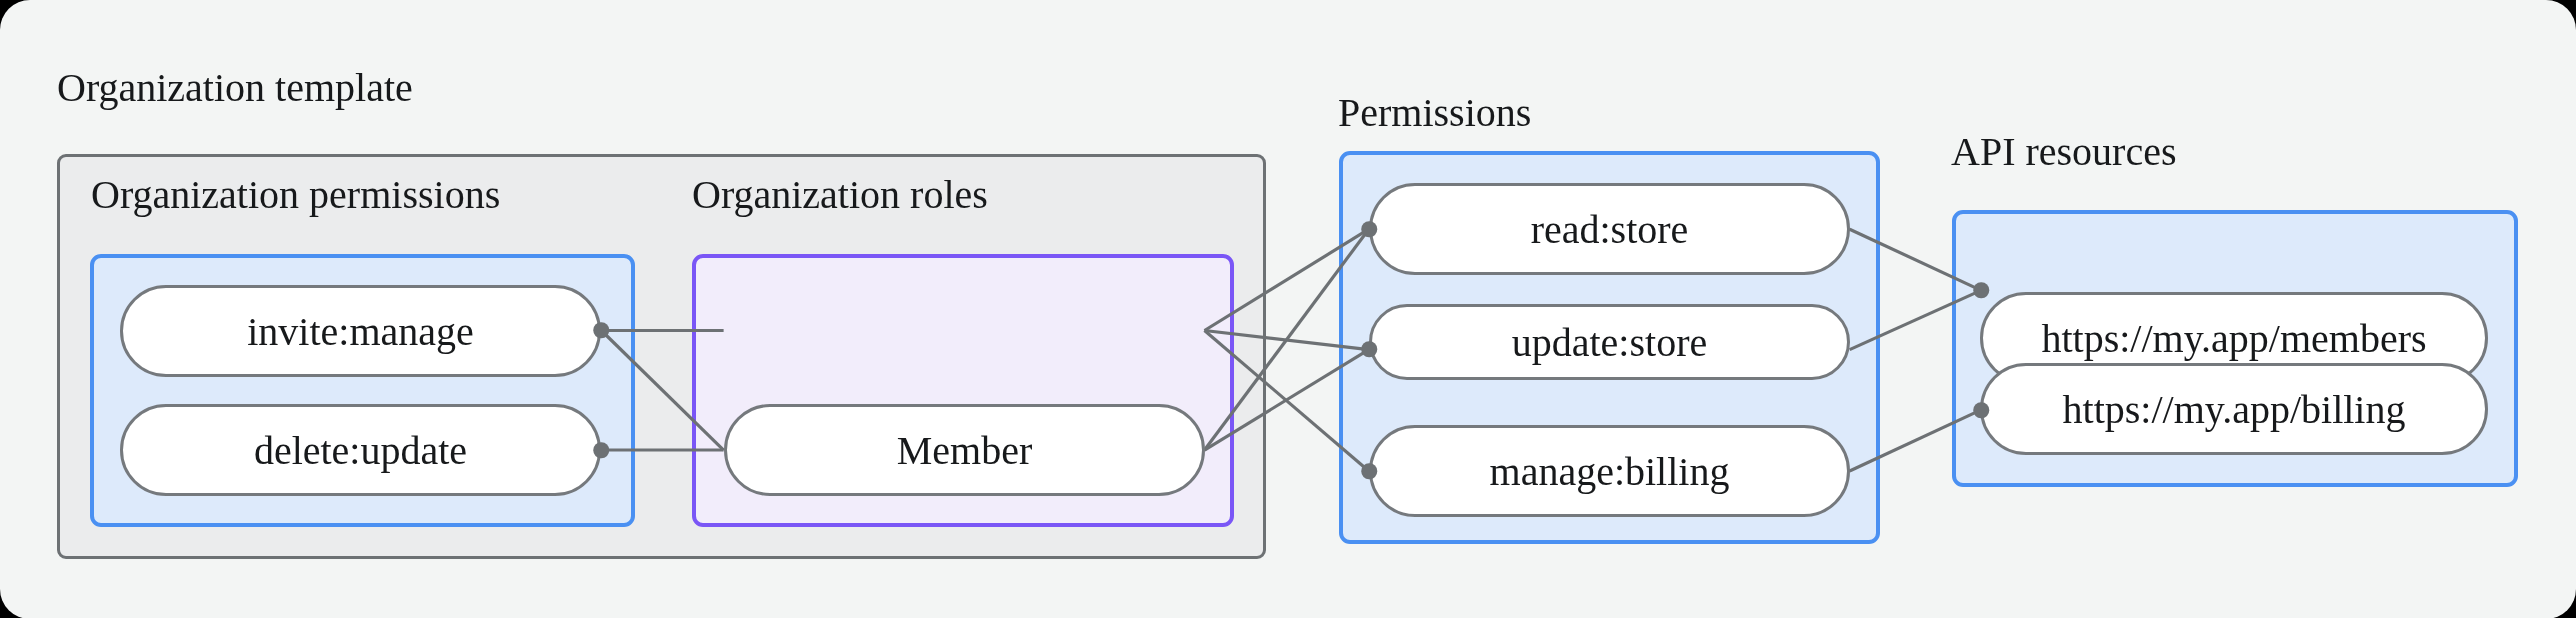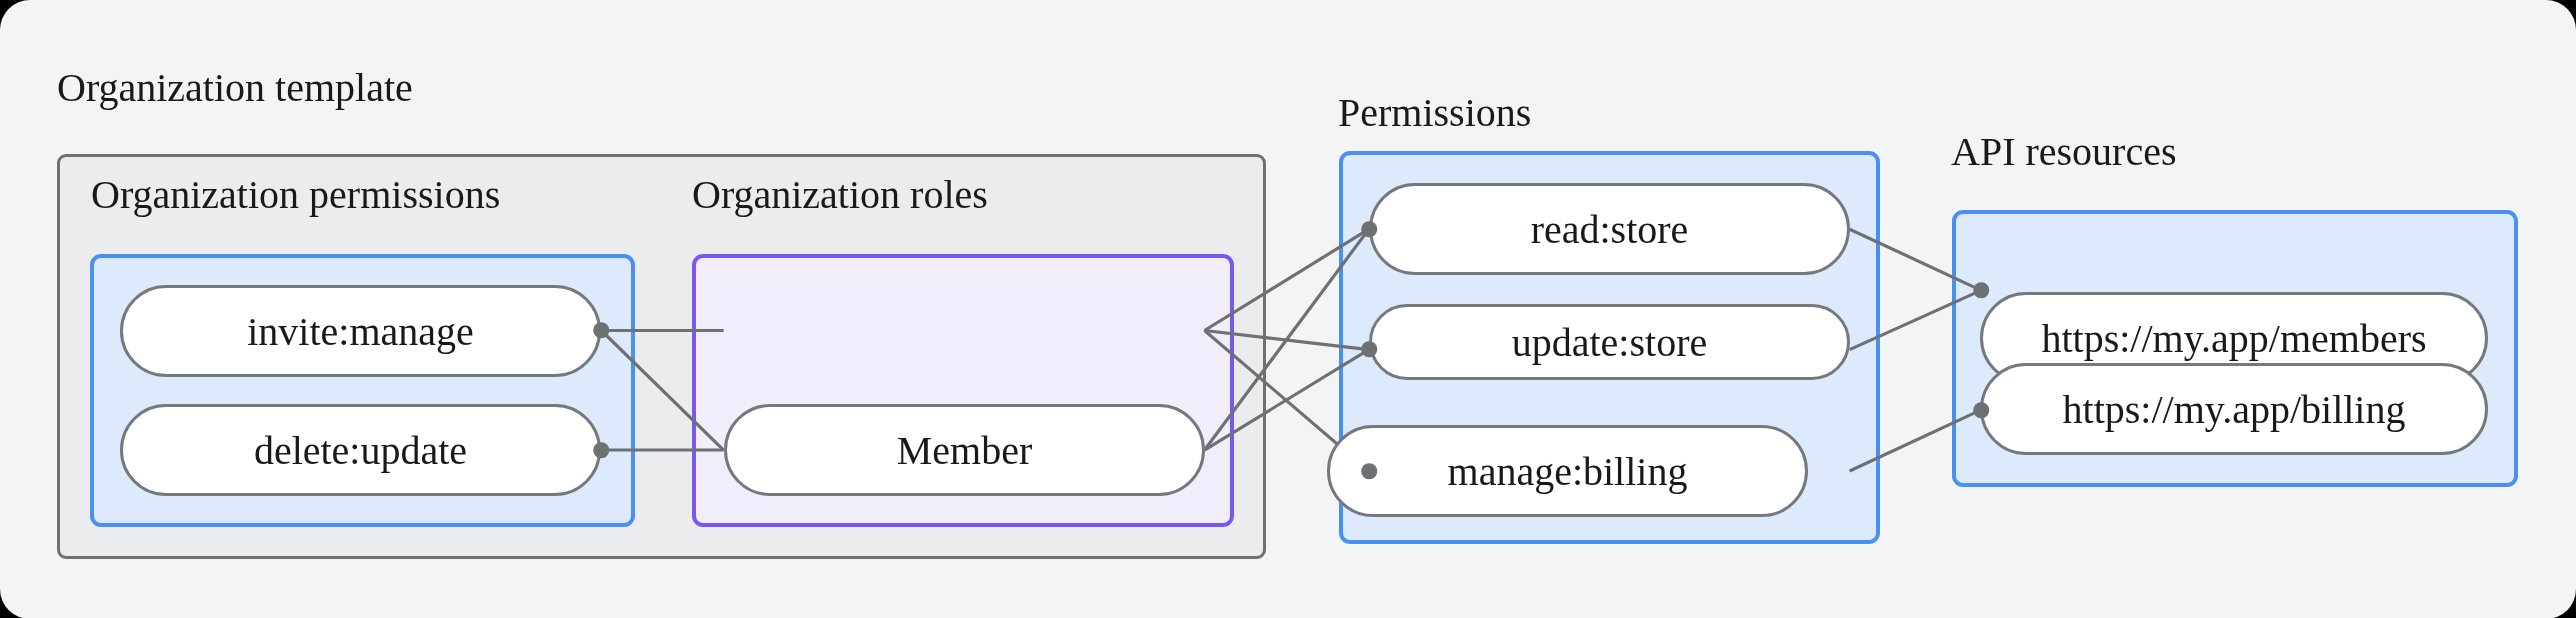--- a/index.html
+++ b/index.html
@@ -36,21 +36,21 @@
     background:var(--pill-fill,#fff); border:3.2px solid var(--pill-border);
     border-radius:55px; display:flex; align-items:center; justify-content:center;
     font-size:40px; white-space:nowrap; z-index:3;
   }
   #pill-invite  { left:120px;  top:285px; width:481px; height:92px; }
   #pill-delete  { left:120px;  top:404px; width:481px; height:92px; }
   #pill-admin   { left:724px;  top:285px; width:481px; height:92px; }
   #pill-member  { left:724px;  top:404px; width:481px; height:92px; }
   #pill-read    { left:1369px; top:183px; width:481px; height:92px; }
   #pill-update  { left:1369px; top:304px; width:481px; height:76px; }
-  #pill-manage  { left:1327px; top:425px; width:481px; height:92px; }
+  #pill-manage  { left:1369px; top:425px; width:481px; height:92px; }
   #pill-members { left:1980px; top:244px; width:508px; height:92px;margin-top:48px; }
   #pill-billing { left:1980px; top:363px; width:508px; height:92px; }
 
   .dot {
     position:absolute; width:15.5px; height:15.5px; border-radius:50%;
     background:var(--stroke); z-index:4; transform:translate(-50%,-50%);
   }
 </style>
 </head>
 <body>

